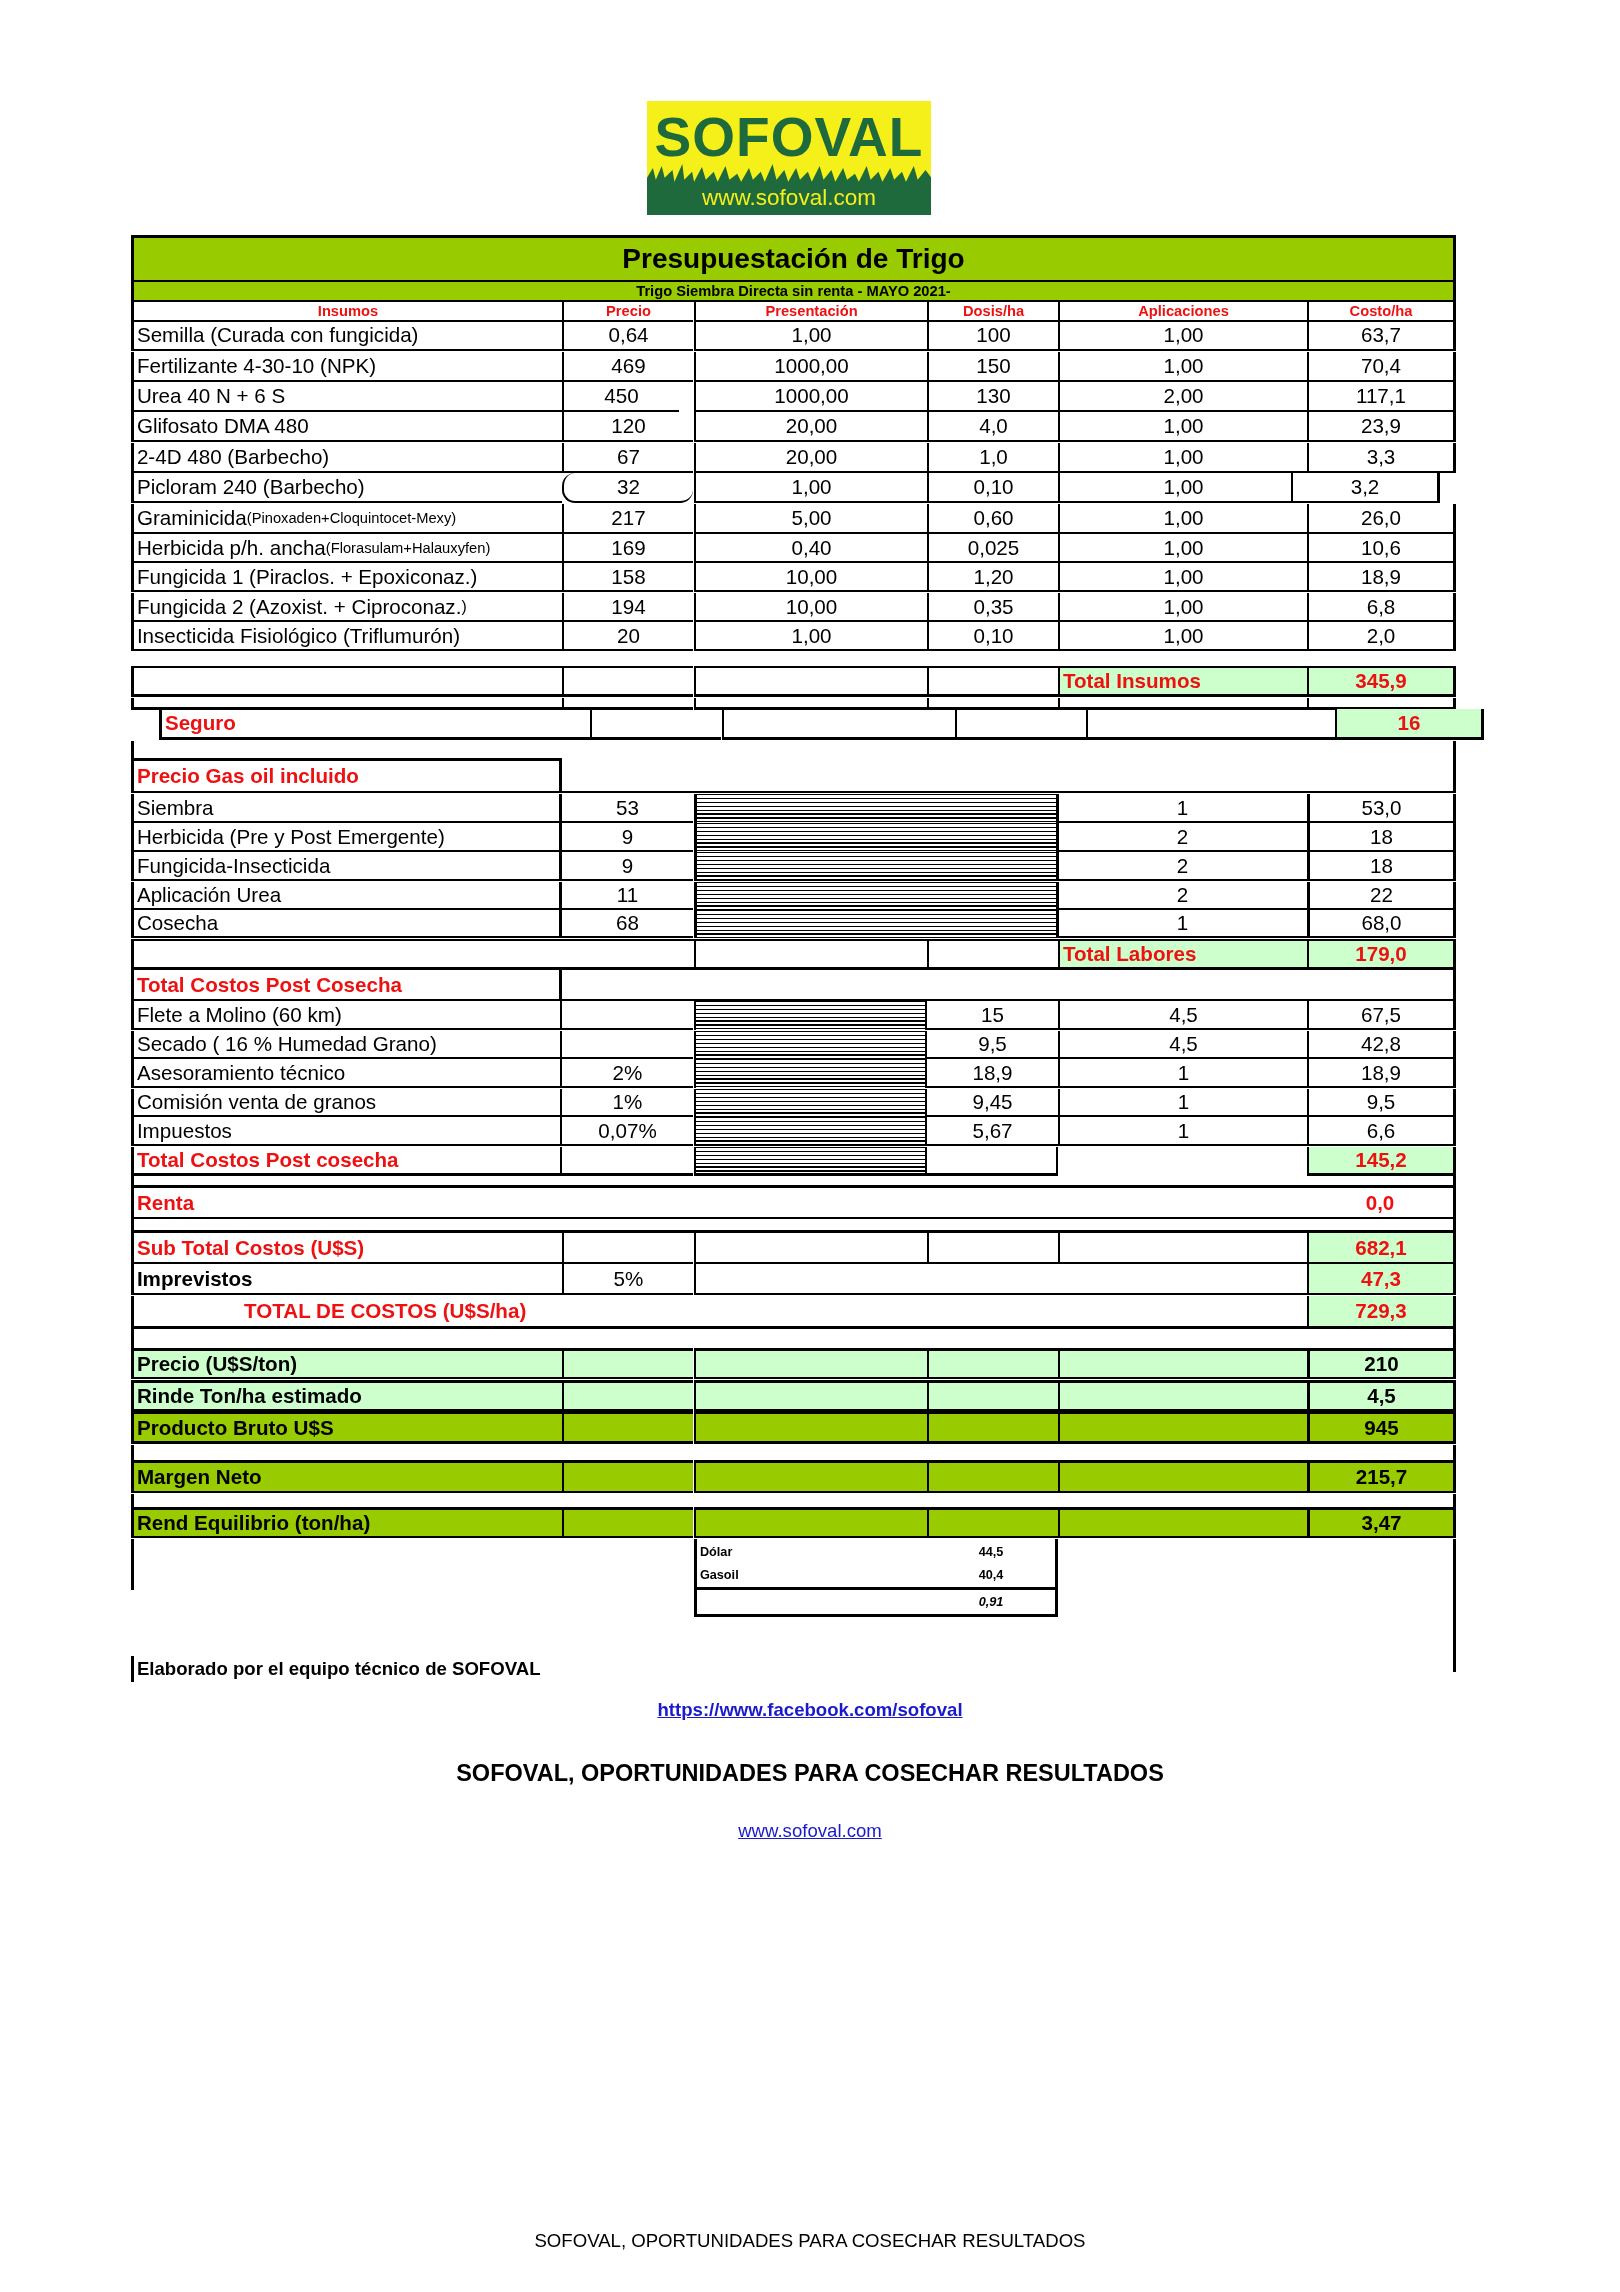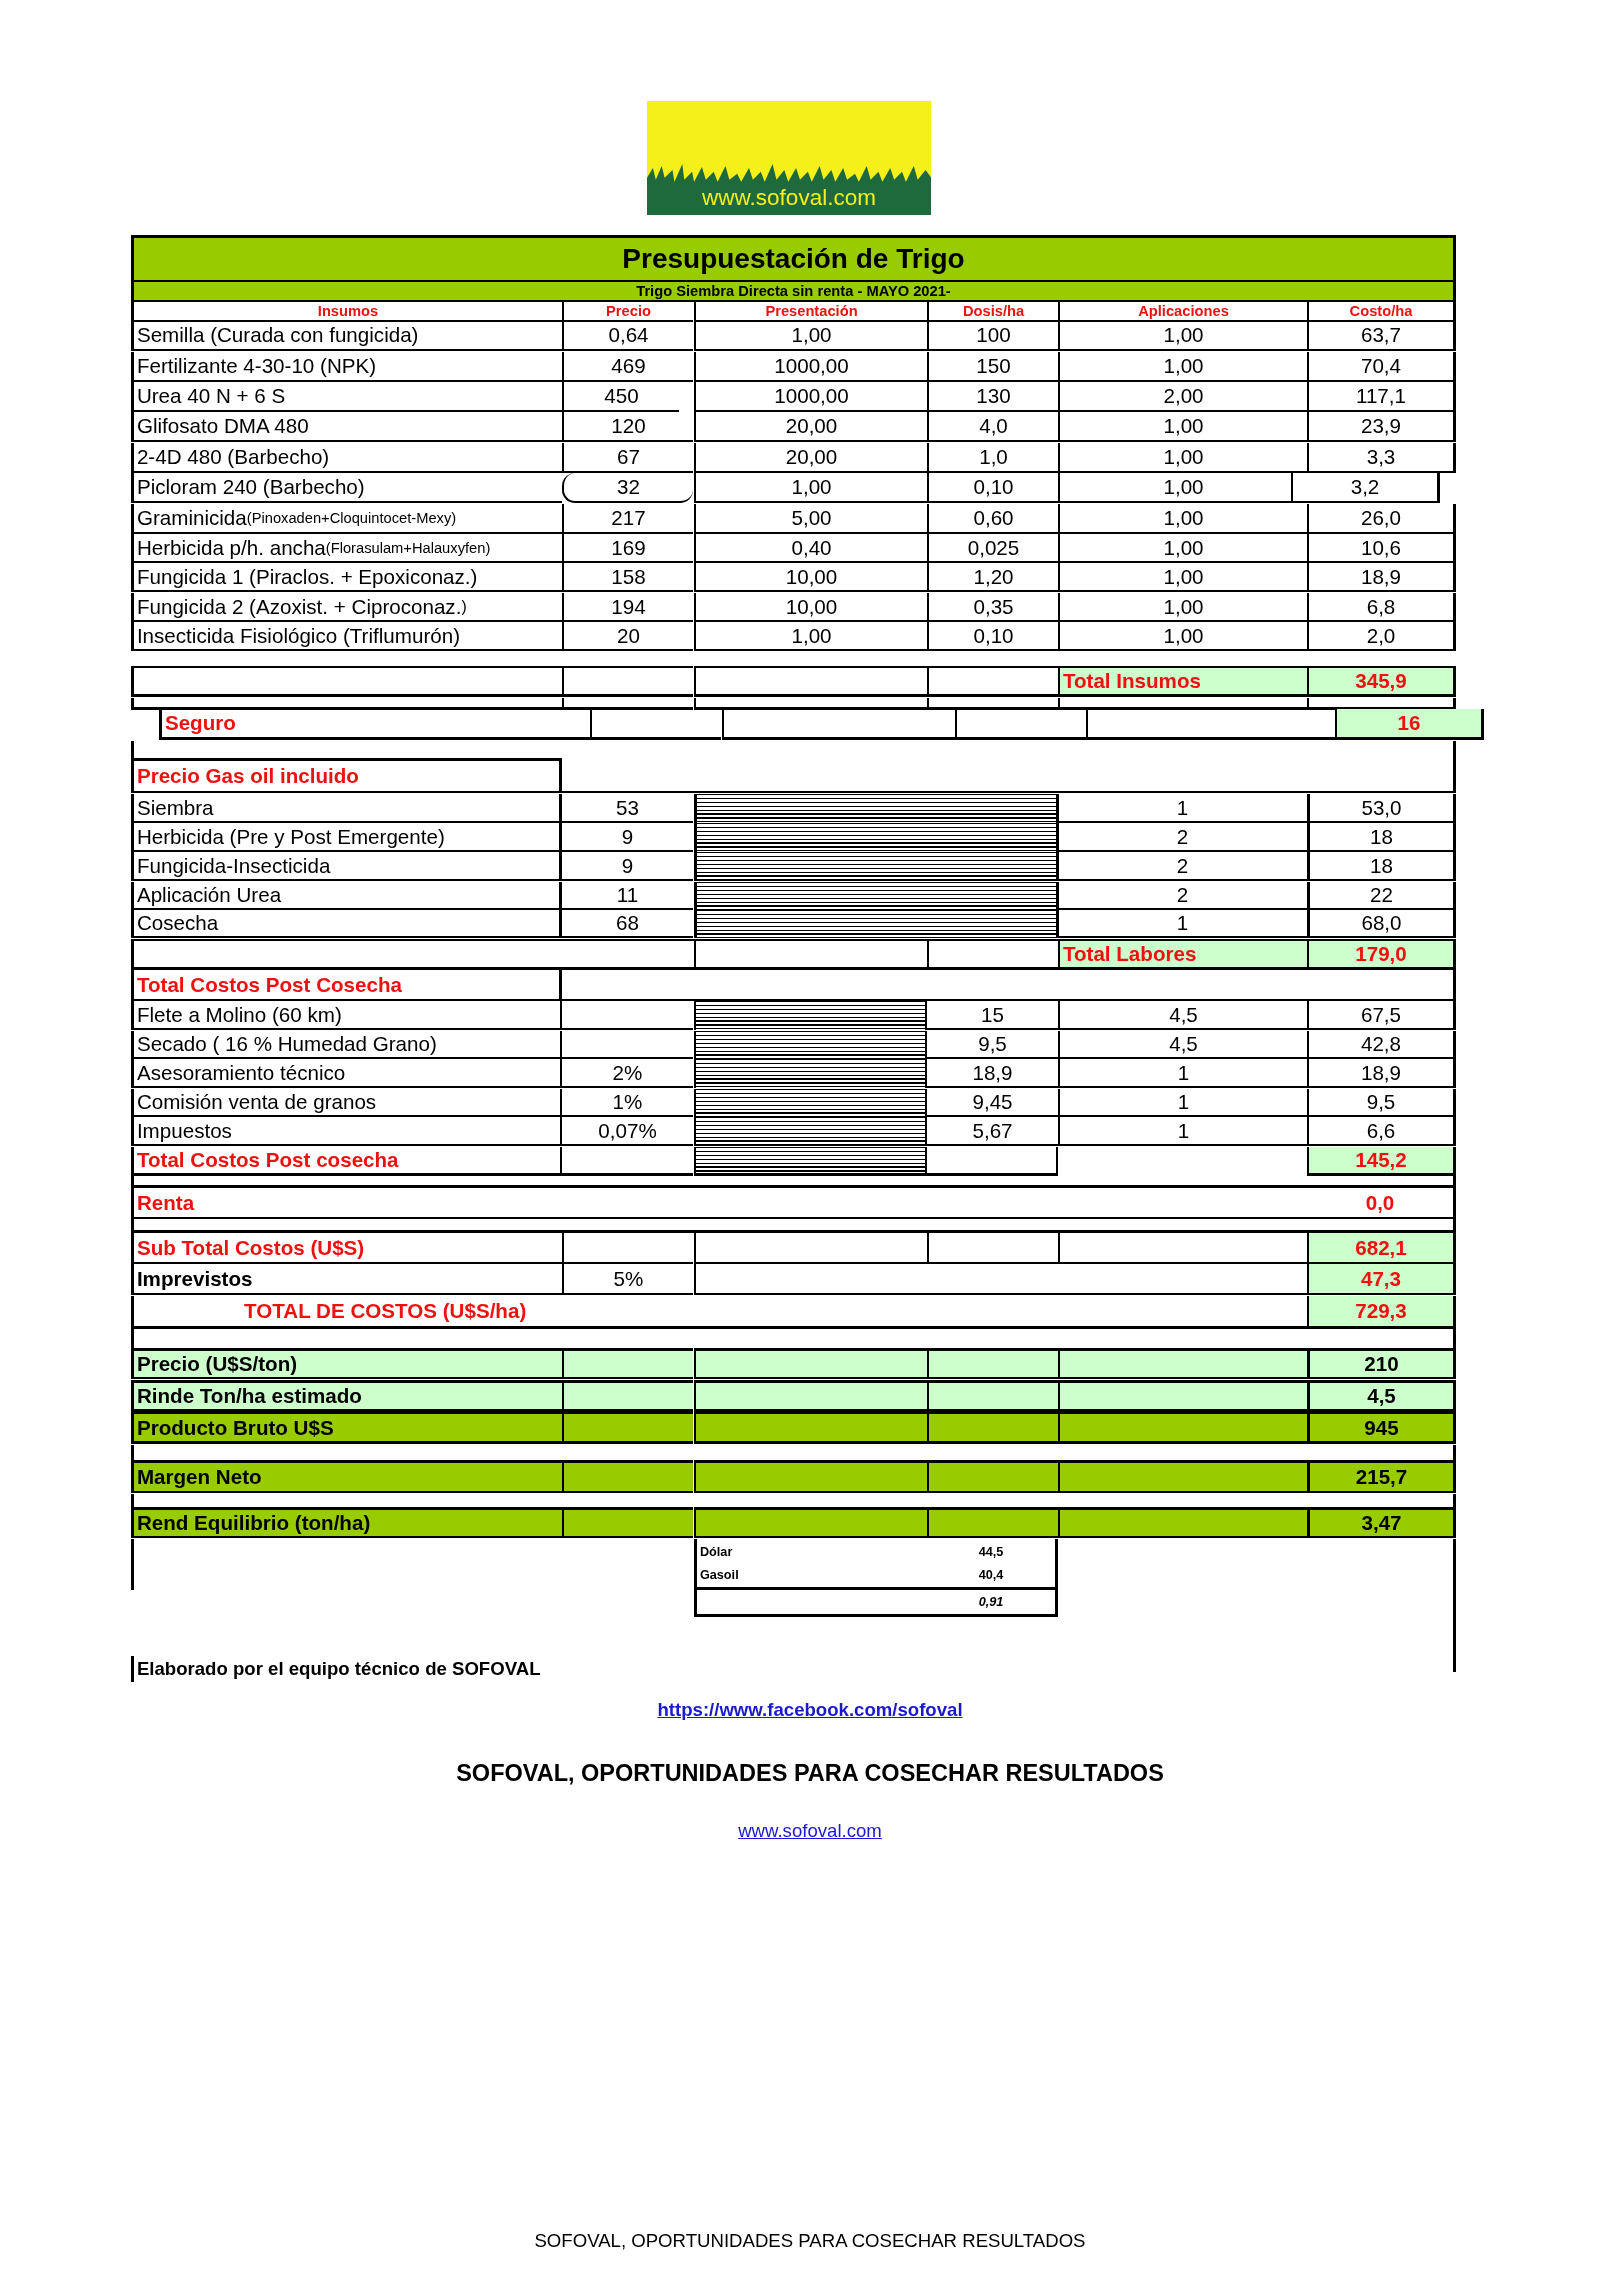--- a/index.html
+++ b/index.html
@@ -37,20 +37,21 @@
 
   .footer-slogan { position:absolute; top:1760px; left:0; width:1620px; text-align:center; font-weight:bold; font-size:23.5px; }
   .footer-link { position:absolute; left:0; width:1620px; text-align:center; font-size:18.6px; }
   .footer-link a { color:#1a1acc; text-decoration:underline; }
   .page-footer { position:absolute; top:2230px; left:0; width:1620px; text-align:center; font-size:18.6px; }
 </style>
 </head>
 <body>
 
 <div class="logo">
+  <div class="brand">SOFOVAL</div>
   <svg class="grass" viewBox="0 0 290 52" preserveAspectRatio="none">
     <path d="M0,52 L0,14 L6,4 L9,16 L15,2 L18,14 L26,6 L28,18 L36,0 L38,16 L46,8 L48,18 L56,3 L60,16 L68,8 L72,18 L80,2 L84,16 L92,10 L96,18 L104,4 L108,16 L116,8 L120,18 L128,0 L132,16 L140,6 L144,18 L152,4 L156,16 L164,8 L168,18 L176,2 L180,16 L188,6 L192,18 L200,4 L204,16 L212,10 L216,18 L224,2 L228,16 L236,8 L240,18 L248,4 L252,16 L260,8 L264,18 L272,2 L276,16 L284,6 L290,14 L290,52 Z" fill="#1e6a3c"></path>
   </svg>
   <div class="url">www.sofoval.com</div>
 </div>
 
 <div class="sheet" id="sheet">
     <div class="row " style="top: 0px; height: 47px;">
       <div class="cell c b lime bt3 bl3 br3 bb" style="left: 0px; width: 1325px; font-size: 28px;">Presupuestación de Trigo</div>
     </div>

